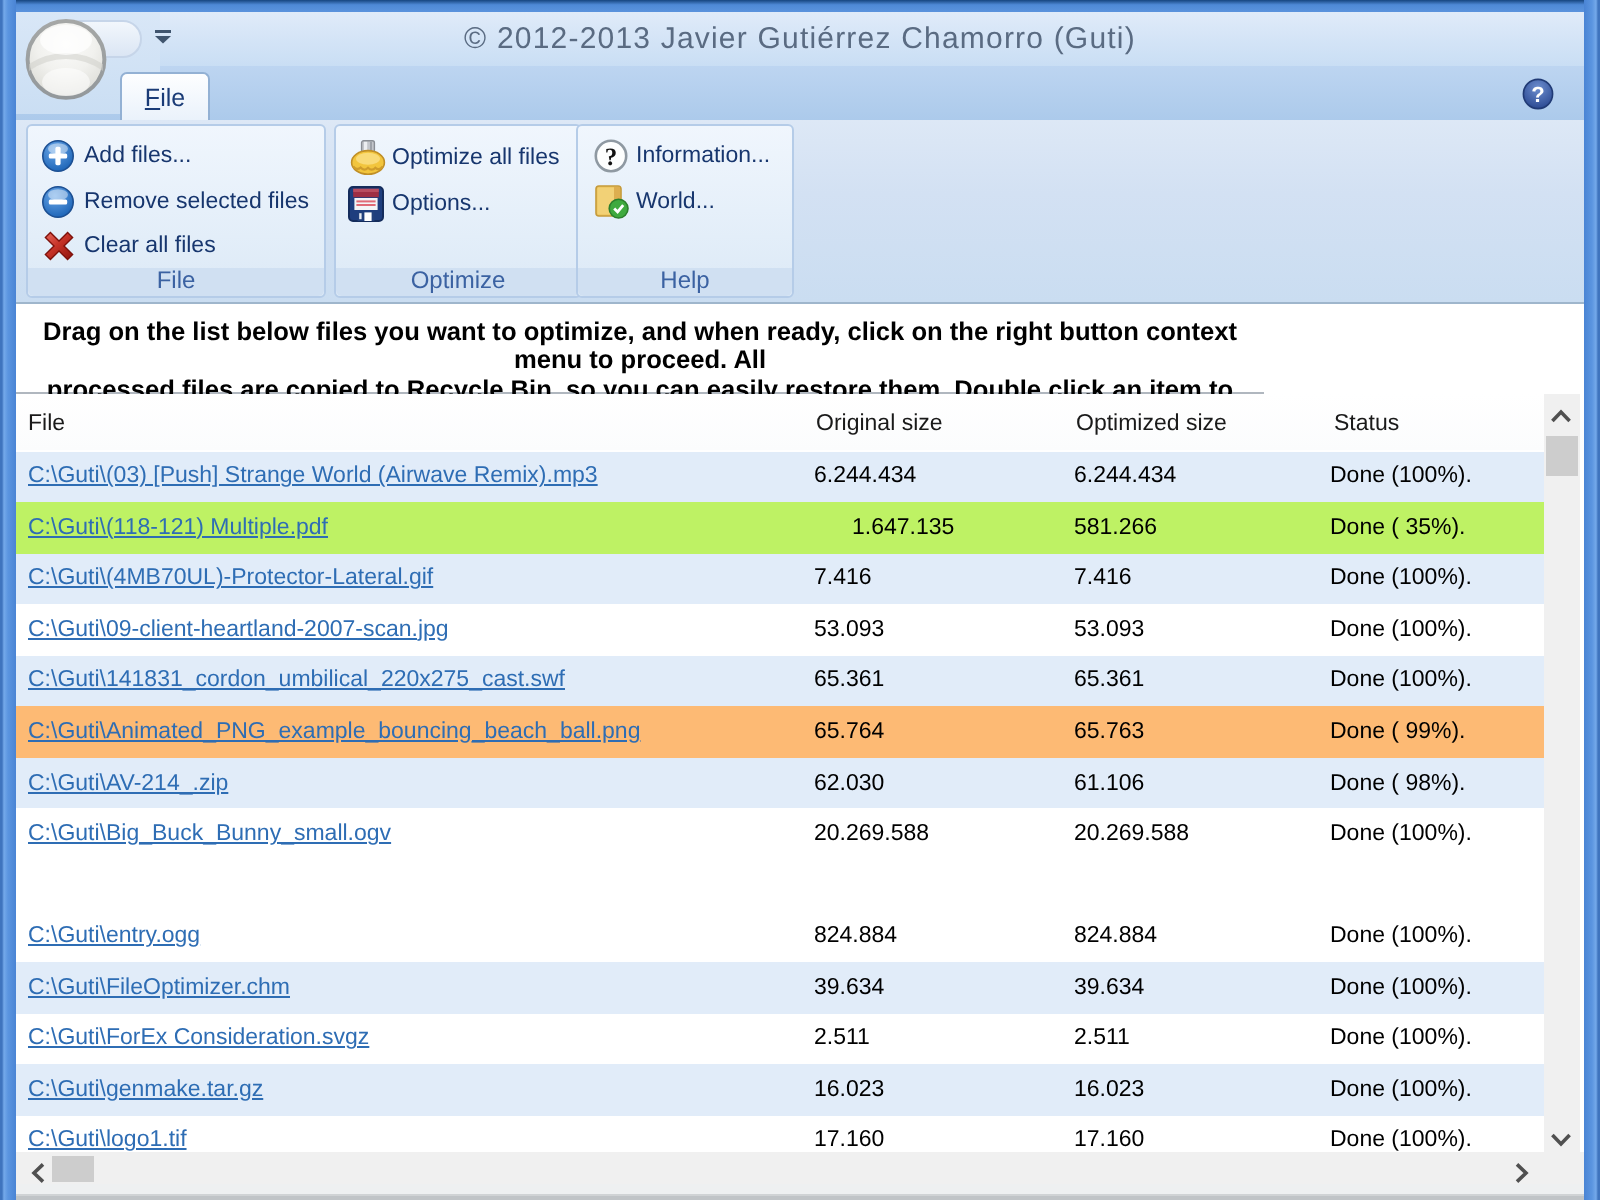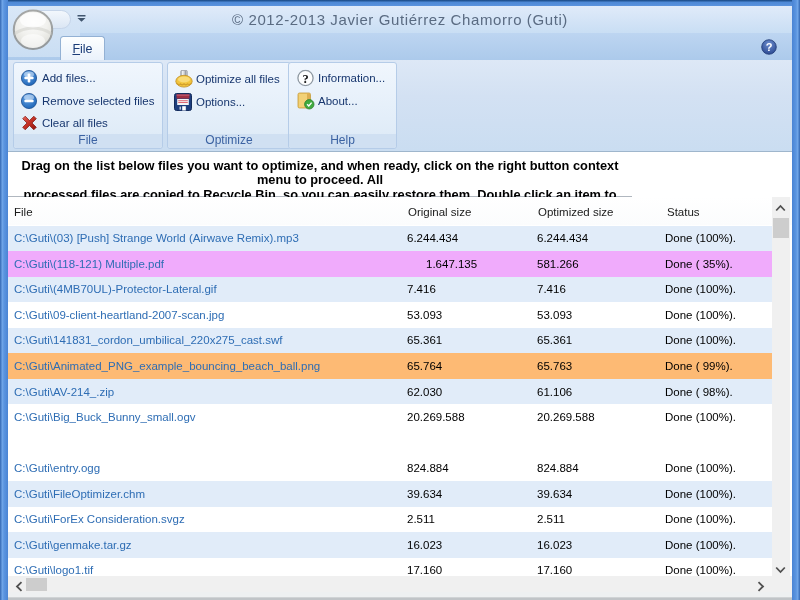--- a/index.html
+++ b/index.html
@@ -27,21 +27,21 @@
 .btn svg{position:absolute;left:0;top:50%;transform:translateY(-50%)}
 .btn span{position:absolute;left:21px;top:50%;transform:translateY(-50%)}
 
 #helpbtn{left:761px;top:39px}
 
 #instr{left:8px;top:152px;width:624px;height:45px;background:#fff;border-bottom:1px solid #b0b7bf;text-align:center;font-weight:bold;font-size:12.8px;color:#000;padding-top:6.5px;line-height:14.6px}
 
 #hdr{left:8px;top:197px;width:784px;height:28px;background:linear-gradient(#ffffff,#fbfcfd);font-size:11.5px;color:#1a1a1a}
 #hdr span{position:absolute;top:9px}
 .row{position:absolute;left:8px;width:764px;height:25.5px;font-size:11.5px}
-.row .lnk{position:absolute;left:6px;top:50%;transform:translateY(-50%);color:#2e6db4;}
+.row .lnk{position:absolute;left:6px;top:50%;transform:translateY(-50%);color:#2e6db4;text-decoration:underline}
 .row .val{position:absolute;top:50%;transform:translateY(-50%);color:#000}
 
 #vtrack{left:772px;top:197px;width:17.5px;height:379px;background:#f0f0f0}
 #vthumb{left:772.5px;top:218px;width:16.5px;height:20px;background:#cdcdcd}
 #htrack{left:8px;top:576px;width:764px;height:16px;background:#f0f0f0}
 #hthumb{left:26px;top:577.5px;width:21px;height:13px;background:#cdcdcd}
 #corner{left:772px;top:576px;width:20px;height:16px;background:#f0f0f0}
 .chev{position:absolute}
 </style></head><body>
 <div id="win">
@@ -172,36 +172,36 @@
     <span>Information...</span>
   </div>
   <div class="btn" style="left:297px;top:92px">
     <svg width="18" height="18" viewBox="0 0 18 18">
       <rect x="1" y="1" width="12.5" height="15" rx="1.5" fill="#efca67" stroke="#c59a3a" stroke-width="0.8"></rect>
       <rect x="10" y="1.4" width="3" height="14.2" fill="#ddae50"></rect>
       <rect x="2" y="2" width="8" height="13" fill="#f3d47e" opacity="0.7"></rect>
       <circle cx="12.3" cy="12.3" r="4.7" fill="#3faa3f" stroke="#2c7f2c" stroke-width="0.8"></circle>
       <path d="M10.1 12.3 l1.7 1.7 l2.8-3.4" fill="none" stroke="#fff" stroke-width="1.4"></path>
     </svg>
-    <span>About...</span>
+    <span>World...</span>
   </div>
   <div class="abs" id="instr">Drag on the list below files you want to optimize, and when ready, click on the right button context menu to proceed. All<br>processed files are copied to Recycle Bin, so you can easily restore them. Double click an item to preview it.</div>
   <div class="abs" id="hdr">
     <span style="left:6px">File</span>
     <span style="left:400px">Original size</span>
     <span style="left:530px">Optimized size</span>
     <span style="left:659px">Status</span>
   </div>
 <div class="row" style="top:225.5px;background:#e1ecf9">
       <span class="lnk">C:\Guti\(03) [Push] Strange World (Airwave Remix).mp3</span>
       <span class="val" style="left:399px">6.244.434</span>
       <span class="val" style="left:529px">6.244.434</span>
       <span class="val" style="left:657px">Done (100%).</span>
     </div>
-<div class="row" style="top:251.1px;background:#f0abfc">
+<div class="row" style="top:251.1px;background:#bef264">
       <span class="lnk">C:\Guti\(118-121) Multiple.pdf</span>
       <span class="val" style="left:418px">1.647.135</span>
       <span class="val" style="left:529px">581.266</span>
       <span class="val" style="left:657px">Done ( 35%).</span>
     </div>
 <div class="row" style="top:276.6px;background:#e1ecf9">
       <span class="lnk">C:\Guti\(4MB70UL)-Protector-Lateral.gif</span>
       <span class="val" style="left:399px">7.416</span>
       <span class="val" style="left:529px">7.416</span>
       <span class="val" style="left:657px">Done (100%).</span>

